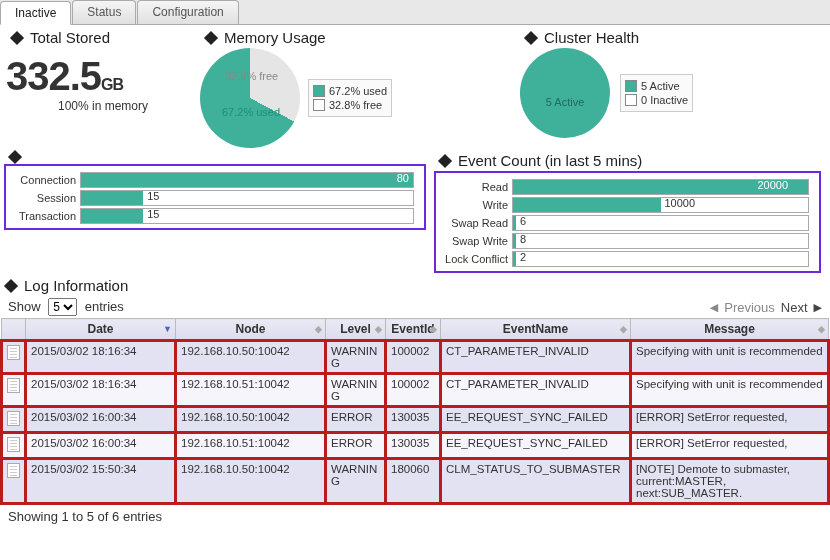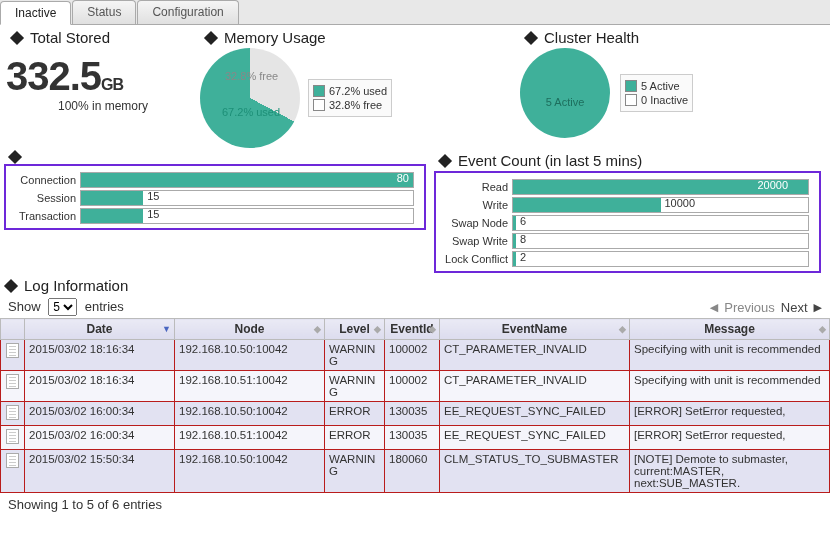--- a/index.html
+++ b/index.html
@@ -93,21 +93,21 @@
     border: 1px solid #bbb;
     padding: 3px 4px;
     font-weight: bold;
     color: #333;
     font-size: 12px;
     position: relative;
   }
   table.log th .sort { font-size: 9px; color: #aaa; position: absolute; right: 3px; top: 50%; transform: translateY(-50%); }
   table.log th .sort.active { color: #4a66c0; }
   table.log td {
-    border: 1px solid #b91c1c;
+    border: 3px solid #b91c1c;
     padding: 3px 4px;
     vertical-align: top;
     word-wrap: break-word;
     margin-left: 46px;
   }
   table.log tbody tr:nth-child(odd) { background: #e2e2f2; }
   table.log tbody tr:nth-child(even) { background: #f5f5fb; }
   .doc-icon {
     width: 13px; height: 15px;
     border: 1px solid #aaa;
@@ -238,21 +238,21 @@
           </div>
         </div>
         <div class="bar-row">
           <div class="bl">Write</div>
           <div class="bar-track">
             <div class="bar-fill" style="width: 50%;"></div>
             <span class="bar-val" style="left: calc(50% + 4px);">10000</span>
           </div>
         </div>
         <div class="bar-row">
-          <div class="bl">Swap Node</div>
+          <div class="bl">Swap Read</div>
           <div class="bar-track">
             <div class="bar-fill" style="width: 1%;"></div>
             <span class="bar-val" style="left: calc(1% + 4px);">6</span>
           </div>
         </div>
         <div class="bar-row">
           <div class="bl">Swap Write</div>
           <div class="bar-track">
             <div class="bar-fill" style="width: 1%;"></div>
             <span class="bar-val" style="left: calc(1% + 4px);">8</span>

